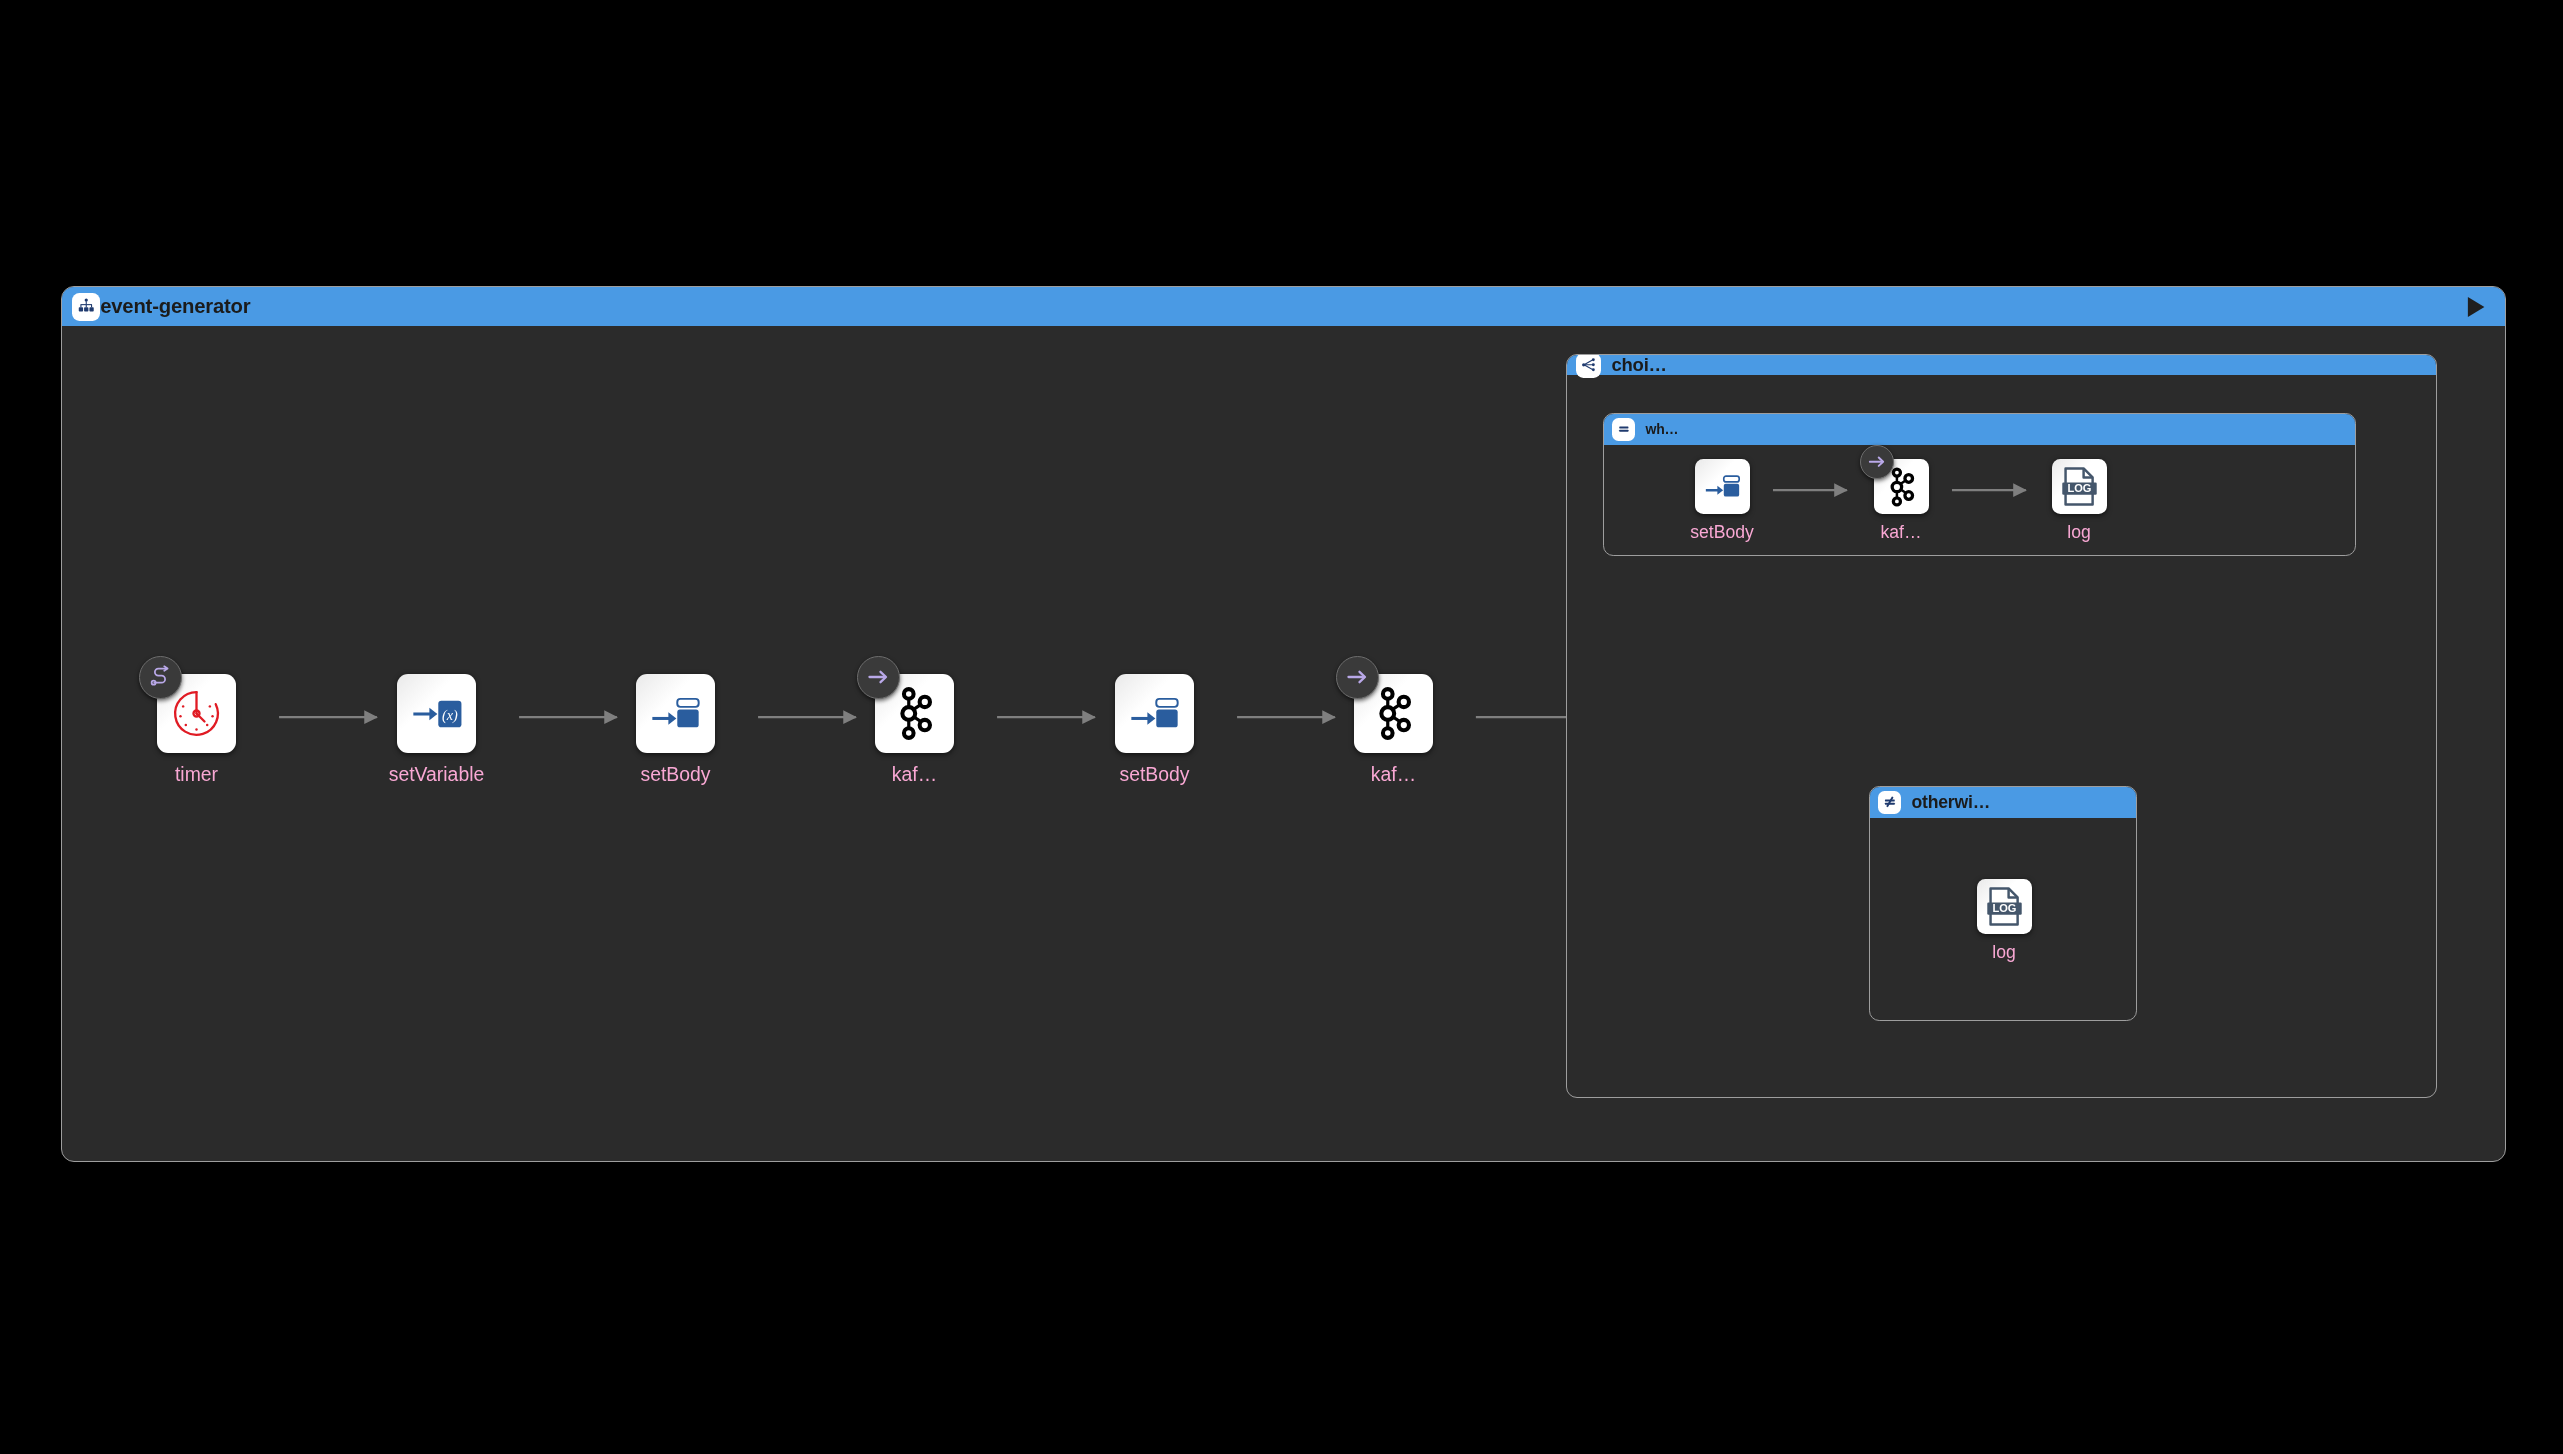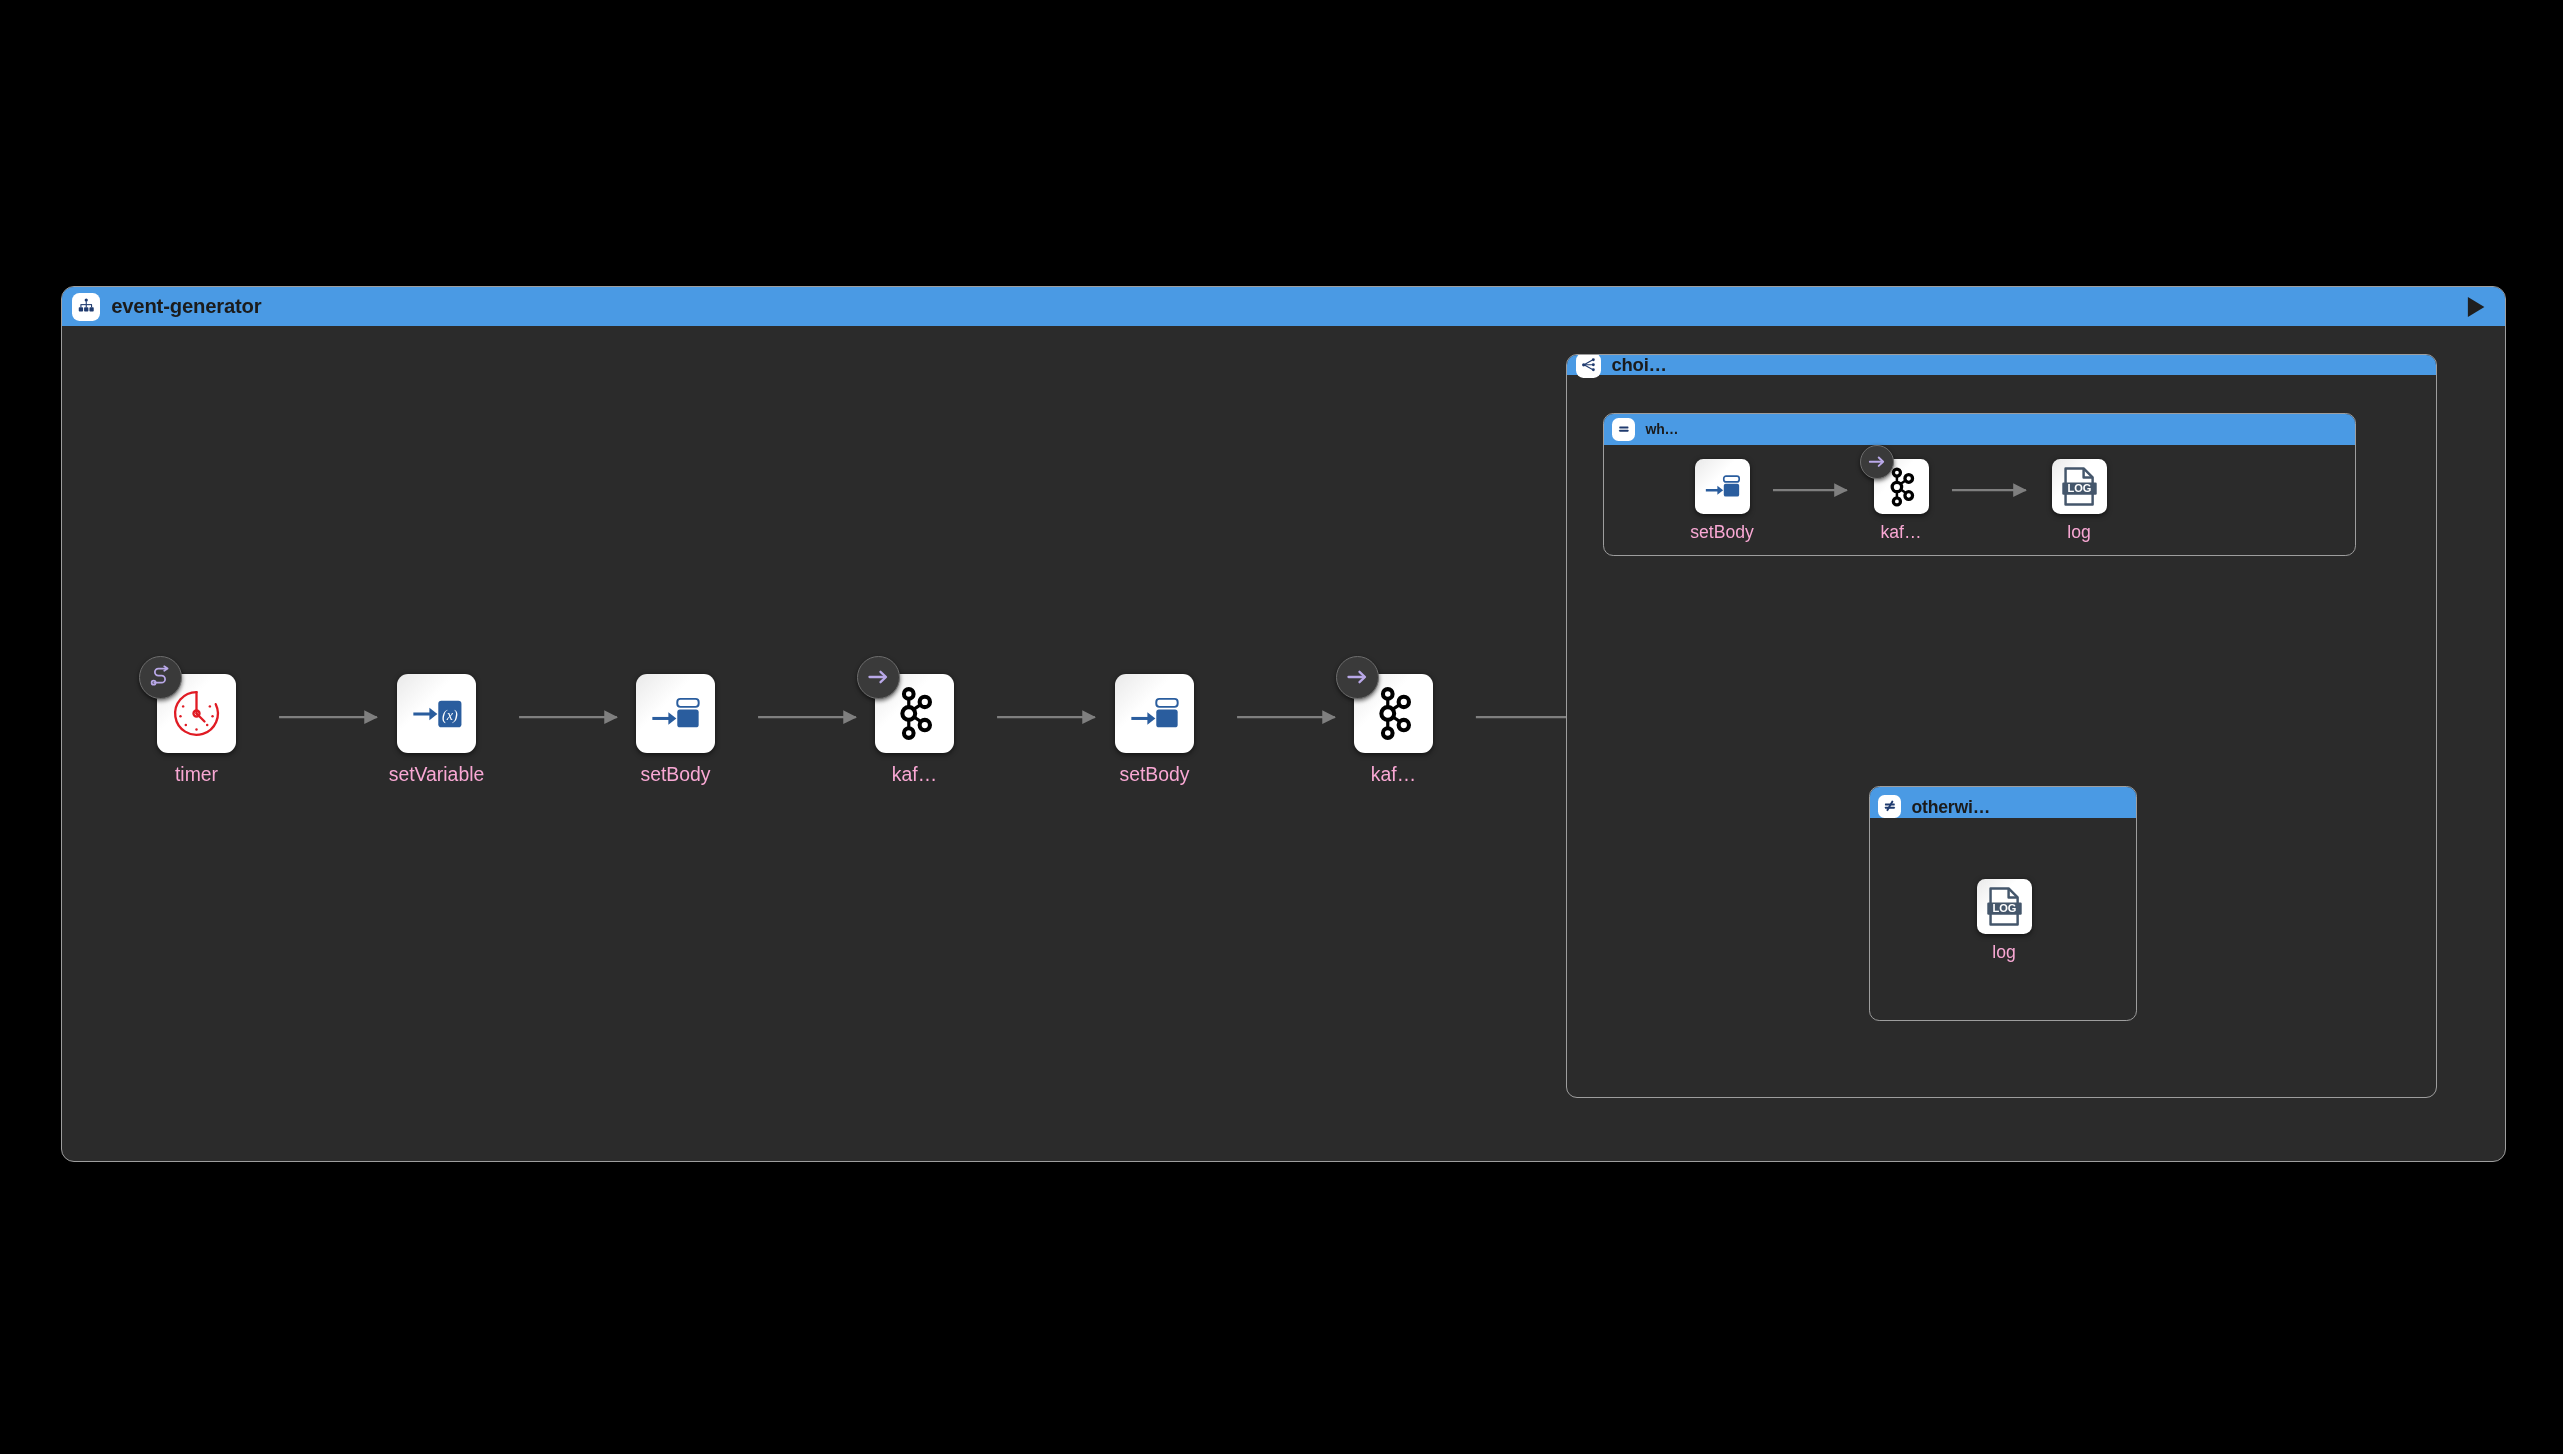--- a/index.html
+++ b/index.html
@@ -127,21 +127,21 @@
             <rect x="4.6" y="9.2" width="14.8" height="1.4"></rect>
             <rect x="4.4" y="10" width="1.4" height="3.4"></rect>
             <rect x="11.3" y="10" width="1.4" height="3.4"></rect>
             <rect x="18.2" y="10" width="1.4" height="3.4"></rect>
             <rect x="2.3" y="13.4" width="5.6" height="5.3" rx="1"></rect>
             <rect x="9.2" y="13.4" width="5.6" height="5.3" rx="1"></rect>
             <rect x="16.1" y="13.4" width="5.6" height="5.3" rx="1"></rect>
           </g>
         </svg>
       </span>
-      <span class="grp-title" style="font-size:20.3px; margin-left:11px;">event-generator</span>
+      <span class="grp-title" style="font-size:20.3px; ">event-generator</span>
 
       <span class="play-btn" style="right:16.6px; top:0; bottom:0; width:24px;">
         <svg width="20.3" height="22" viewBox="0 0 22 24" aria-hidden="true">
           <path d="M 2 1 L 20 12 L 2 23 Z" fill="#1f1f1f"></path>
         </svg>
       </span>
     </div>
 
     <div class="node" style="left:80px; top:387px; width:109px;">
       <div class="node-box" style="width:79px; height:79px;">
@@ -371,21 +371,21 @@
               <rect x="1" y="20" width="42" height="15" rx="1.5" fill="#44566b"></rect>
               <text x="22" y="32.3" text-anchor="middle" font-family="Liberation Sans, sans-serif" font-weight="bold" font-size="13.5" fill="#ffffff">LOG</text>
             </svg>
           </div>
           <span class="node-label" style="font-size:17.6px; margin-top:8.3px;">log</span>
         </div>
       </div>
 
       <div class="grp" style="left:302px; top:431px; width:268px; height:235px; border-radius:10.2px;">
 
-        <div class="grp-hdr-wrap" style="height:30.5px; padding:0 11px 0 8.3px;align-items:flex-end;">
+        <div class="grp-hdr-wrap" style="height:30.5px; padding:0 11px 0 8.3px;">
           <span class="hdr-icon" style="width:23px; height:23px; border-radius:6.5px;">
             <svg width="15.7" height="15.7" viewBox="0 0 24 24" aria-hidden="true">
               <rect x="4.5" y="8.4" width="15" height="2.9" rx="0.6" fill="#1f3a6e"></rect>
               <rect x="4.5" y="13.4" width="15" height="2.9" rx="0.6" fill="#1f3a6e"></rect>
               <rect x="10.6" y="3.2" width="2.9" height="17.6" rx="0.6" fill="#1f3a6e" transform="rotate(30 12 12)"></rect>
             </svg>
           </span>
           <span class="grp-title" style="font-size:17.6px; margin-left:10.2px;">otherwi…</span>
         </div>
 

